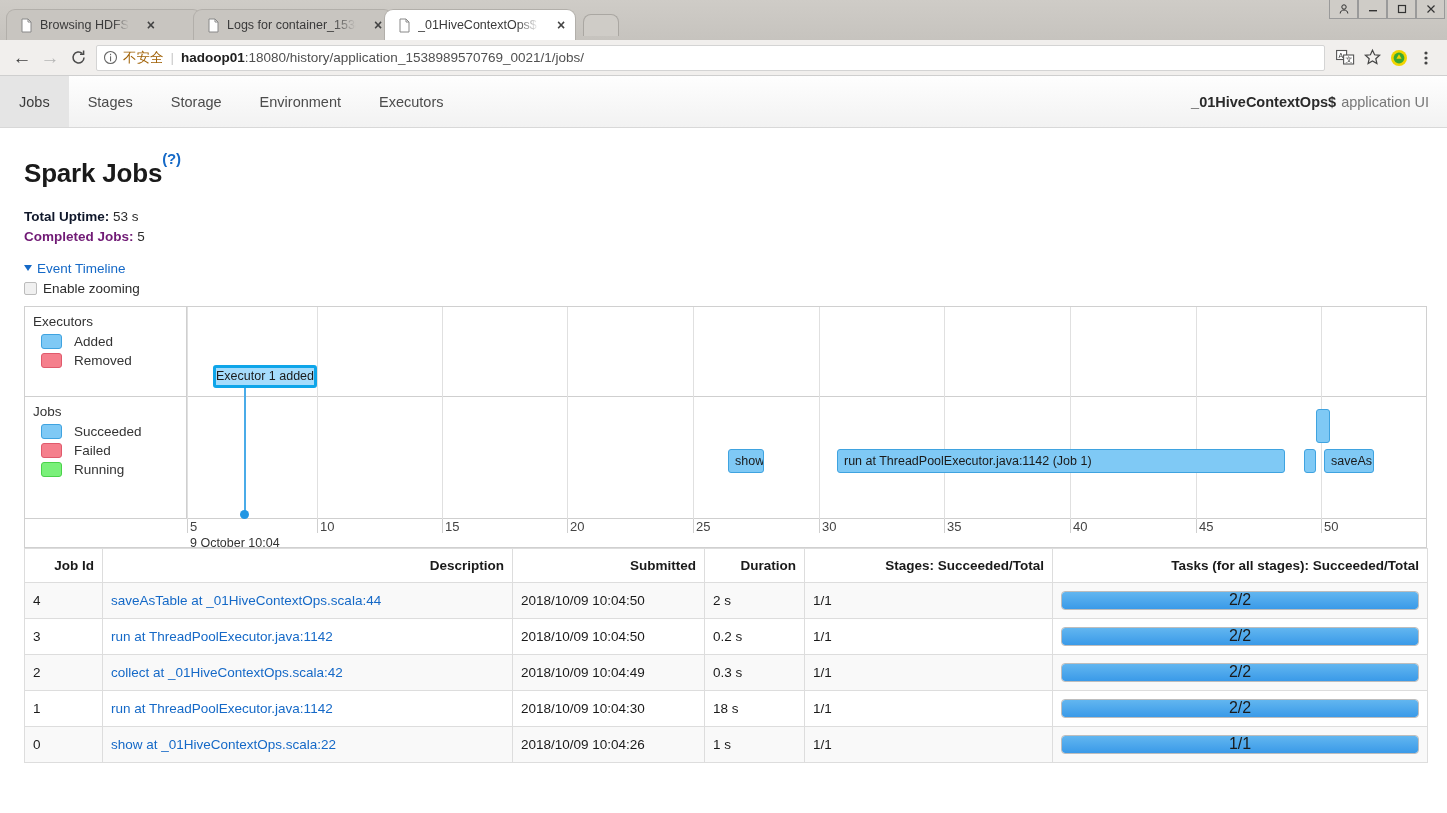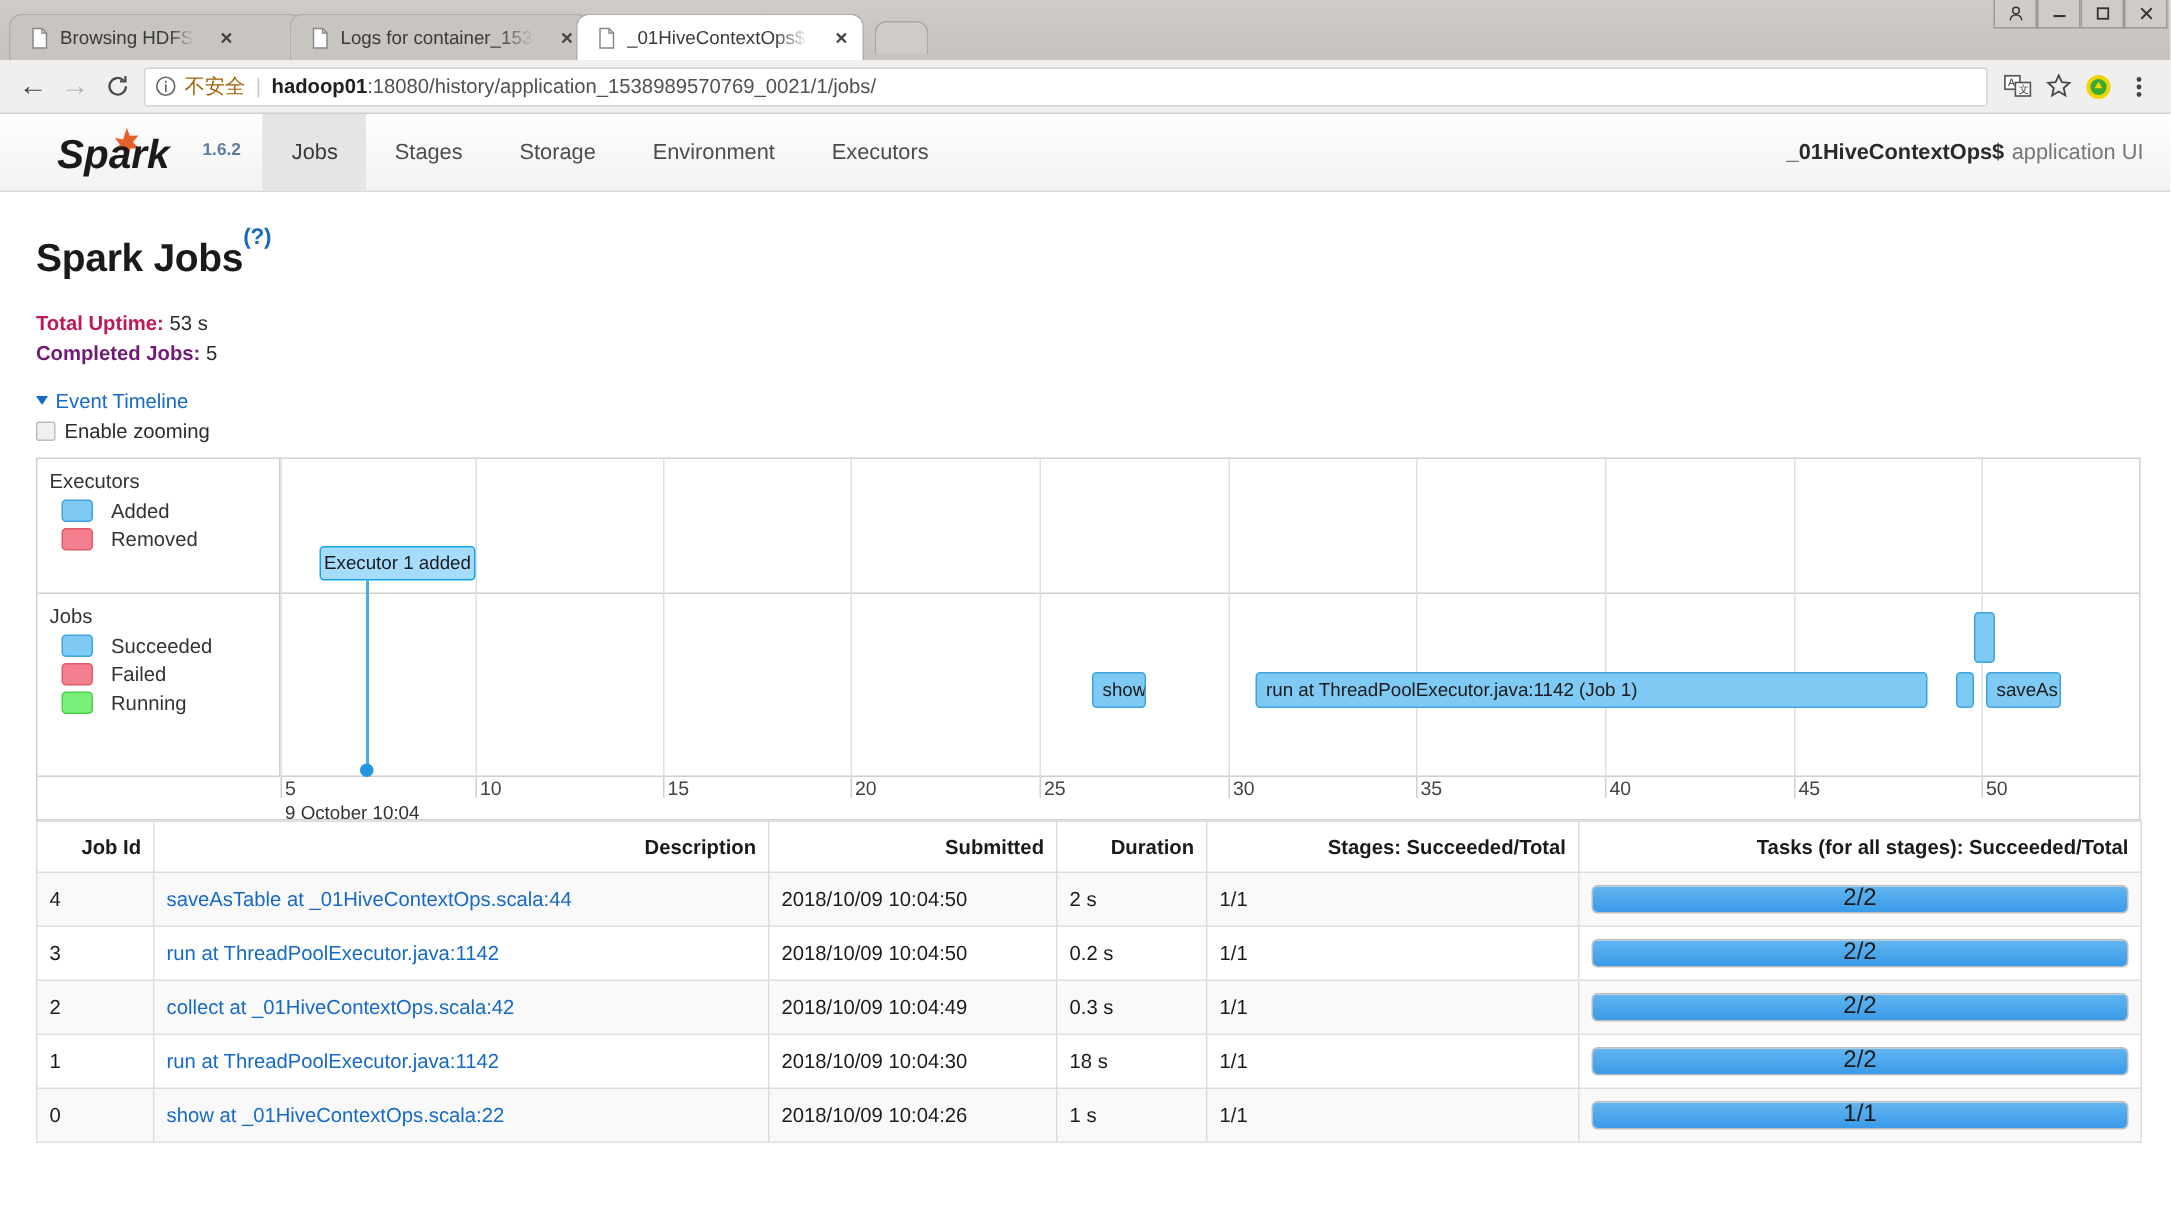--- a/index.html
+++ b/index.html
@@ -145,21 +145,21 @@
 
   
   .page { padding: 0 22px; }
   h1.page-title {
     font-size: 26px; font-weight: bold; color: #1a1a1a;
     margin: 22px 0 0 2px; letter-spacing: -0.2px;
   }
   h1.page-title sup a { color: #1569c7; font-size: 15px; text-decoration: none; vertical-align: super; }
 
   .summary { margin-top: 18px; margin-left: 2px; font-size: 13.5px; color: #2b2b2b; line-height: 1.52; }
-  .summary b { color: #be185d; }
+  .summary b { color: #0f172a; }
   .summary .lnk { color: #701a75; font-weight: bold; text-decoration: none; }
 
   .evt-toggle {
     margin-top: 13px; margin-left: 2px;
     font-size: 13.5px; color: #1569c7;
     display: flex; align-items: center; gap: 5px;
   }
   .caret-down {
     width: 0; height: 0;
     border-left: 4.5px solid transparent;
@@ -205,21 +205,21 @@
   .vline { position: absolute; top: 0; bottom: 0; width: 1px; background: #e0e0e0; }
 
   .tl-axis { position: absolute; left: 162px; right: 0; top: 212px; height: 30px; }
   .tl-axis .tick { position: absolute; top: 0; }
   .tl-axis .tick .tmark { position:absolute; left:0; top:0; width:1px; height:14px; background:#cfcfcf; }
   .tl-axis .tick .tlabel { position:absolute; left: 3px; top: 0px; font-size: 13px; color: #444; white-space: nowrap; }
   .tl-axis .datelabel { position: absolute; left: 3px; top: 17px; font-size: 12.5px; color: #333; white-space: nowrap; }
 
   .evt-box {
     position: absolute;
-    background: #a5dcfc; border: 1px solid #0ea5e9;
+    background: #a5dcfc; border: 3px solid #0ea5e9;
     border-radius: 3px; color: #1a1a1a;
     font-size: 12.5px;
     display: flex; align-items: center; justify-content: center;
     overflow: hidden; white-space: nowrap;
   }
   .evt-stem { position: absolute; width: 2px; background: #4aabe8; }
   .evt-dot { position: absolute; width: 9px; height: 9px; border-radius: 50%; background: #2196e3; }
 
   .job-bar {
     position: absolute;
@@ -396,29 +396,20 @@
       <svg width="16" height="18" viewBox="0 0 16 18">
           <circle cx="8" cy="4" r="1.6" fill="#444"></circle>
           <circle cx="8" cy="9" r="1.6" fill="#444"></circle>
           <circle cx="8" cy="14" r="1.6" fill="#444"></circle>
         </svg>
     </div>
   </div>
 </div>
 
 <div class="spark-navbar">
-  <div class="brand">
-    <div class="spark-logo-wrap">
-      <svg width="92" height="36" viewBox="0 0 92 36">
-        <path d="M58 2.5l3.2 5.9 6.6-1.1-3.5 5.8 5.5 3.9-6.6 1.1-1.0 6.6-4.3-5.0-6.1 2.7 2.6-6.1-4.6-4.8 6.6 0.4z" fill="#e8612c" transform="translate(-4,-1) scale(0.85) rotate(8 58 13)"></path>
-        <text x="0" y="28" font-family="Liberation Sans" font-size="27" font-weight="bold" font-style="italic" fill="#1a1a1a">Spark</text>
-      </svg>
-    </div>
-    <span class="spark-ver">1.6.2</span>
-  </div>
 
   <div class="navitems">
     <div class="navitem active">Jobs</div>
     <div class="navitem">Stages</div>
     <div class="navitem">Storage</div>
     <div class="navitem">Environment</div>
     <div class="navitem">Executors</div>
   </div>
 
   <div class="app-title">

